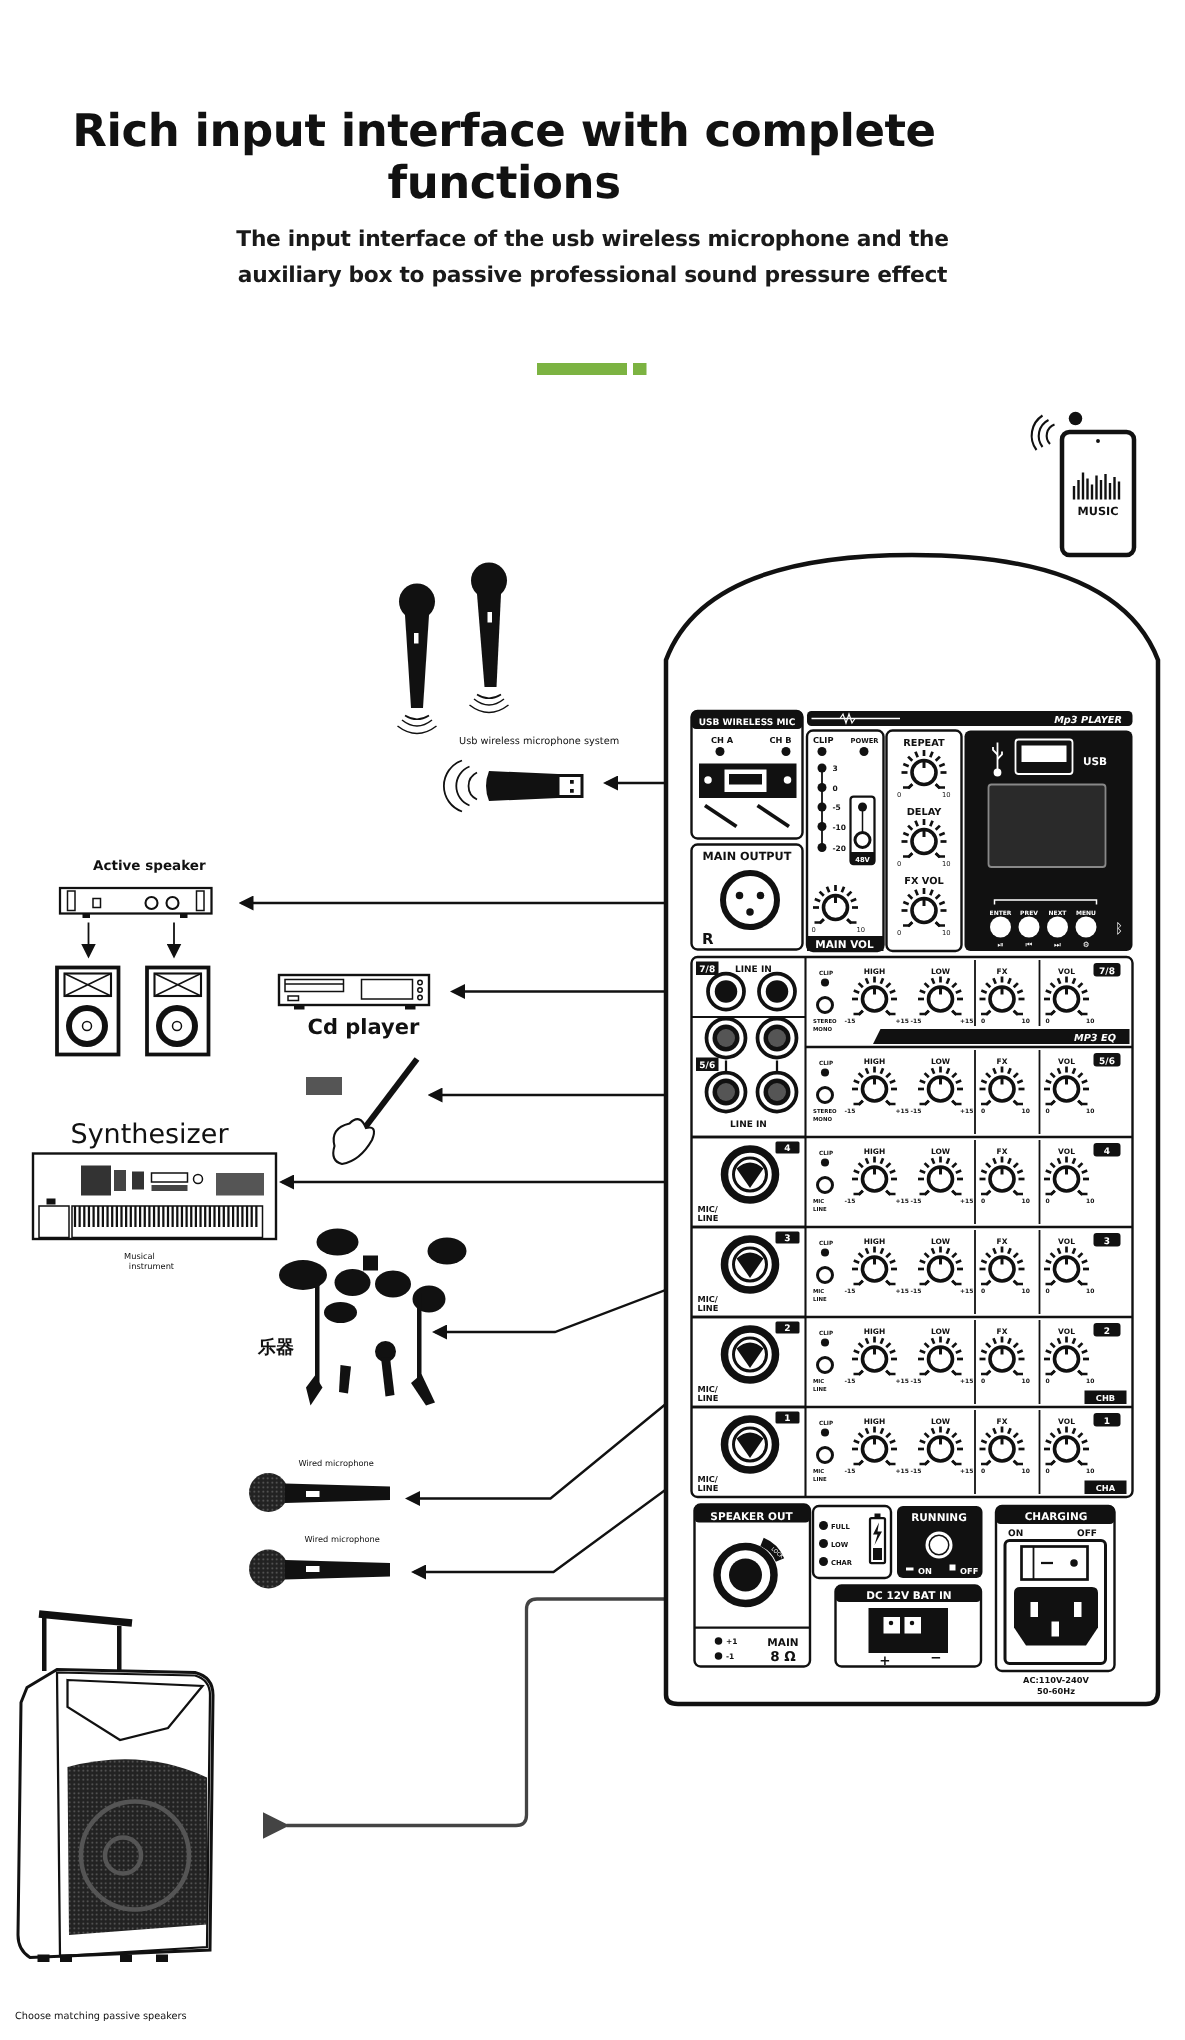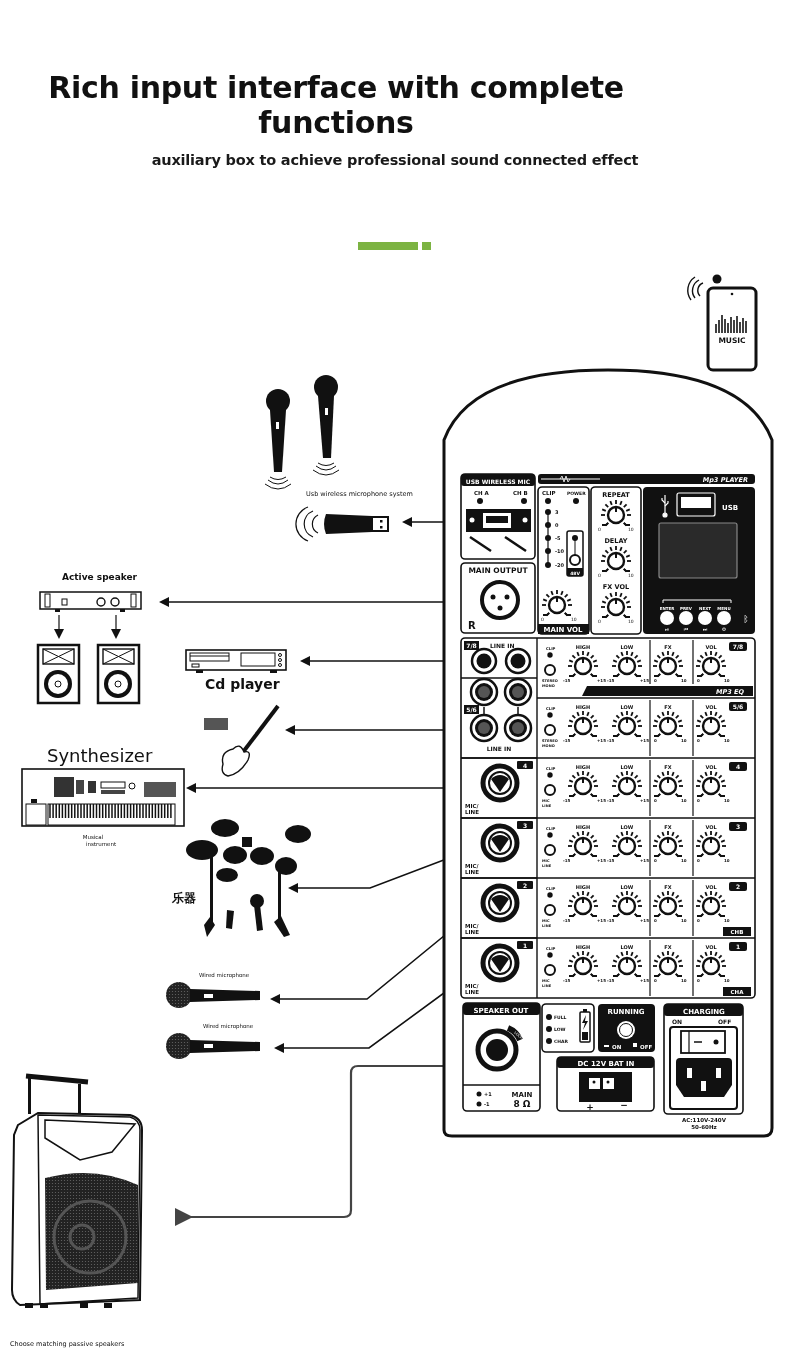--- a/index.html
+++ b/index.html
@@ -10,21 +10,22 @@
   .accent1{left:358px;top:242px;width:60px;height:8px;}
   .accent2{left:422px;top:242px;width:9px;height:8px;}
   svg text{font-family:"DejaVu Sans",sans-serif;}
   #diagram{position:absolute;left:0;top:0;}
 </style>
 </head>
 <body>
 
 <div class="abs title">Rich input interface with complete functions</div>
 <div class="abs subtitle">
-  <div>auxiliary box to achieve professional sound connected effect</div>
+  <div>The input interface of the usb wireless microphone and the</div>
+  <div>auxiliary box to passive professional sound pressure effect</div>
 </div>
 <div class="abs accent1" style="background: rgb(124, 179, 66);"></div>
 <div class="abs accent2" style="background: rgb(124, 179, 66);"></div>
 
 <svg id="diagram" width="790" height="1360" viewBox="0 0 790 1360">
   <defs>
     <marker id="ah" markerWidth="10" markerHeight="10" refX="8" refY="5" orient="auto" markerUnits="userSpaceOnUse">
       <path d="M0,0 L10,5 L0,10 Z" fill="#111"></path>
     </marker>
     <marker id="ahg" markerWidth="18" markerHeight="18" refX="2" refY="9" orient="auto" markerUnits="userSpaceOnUse">

